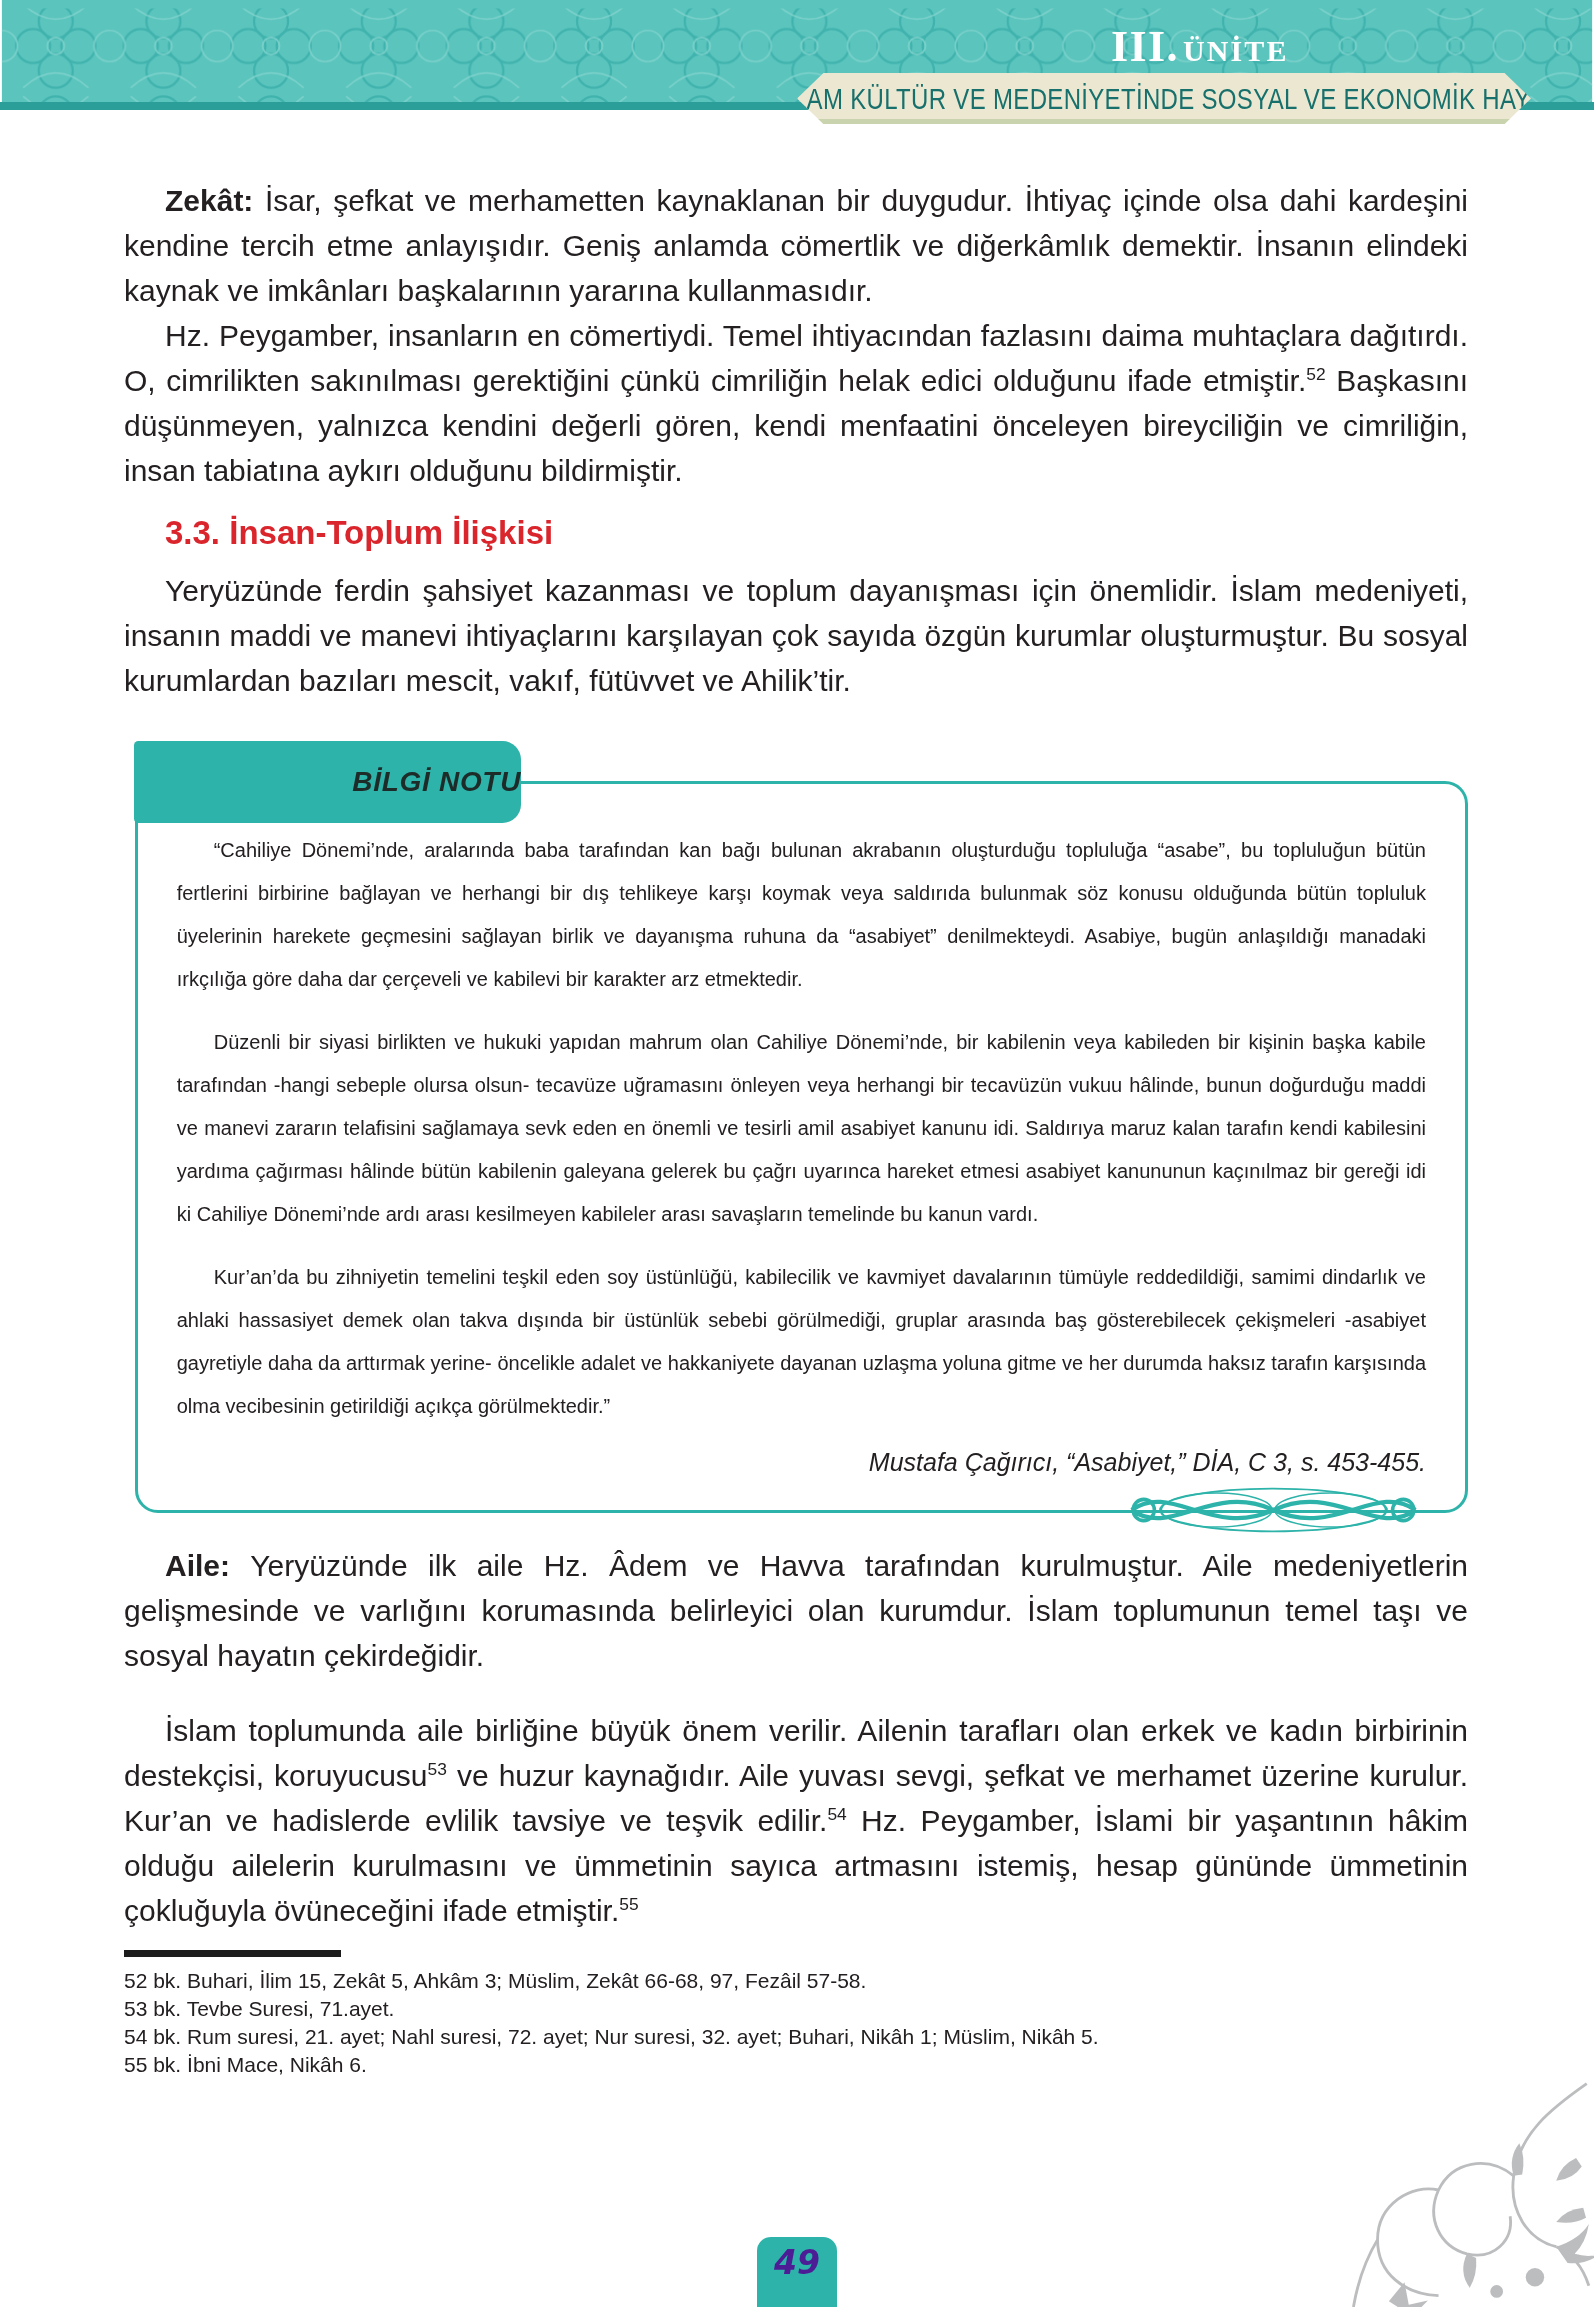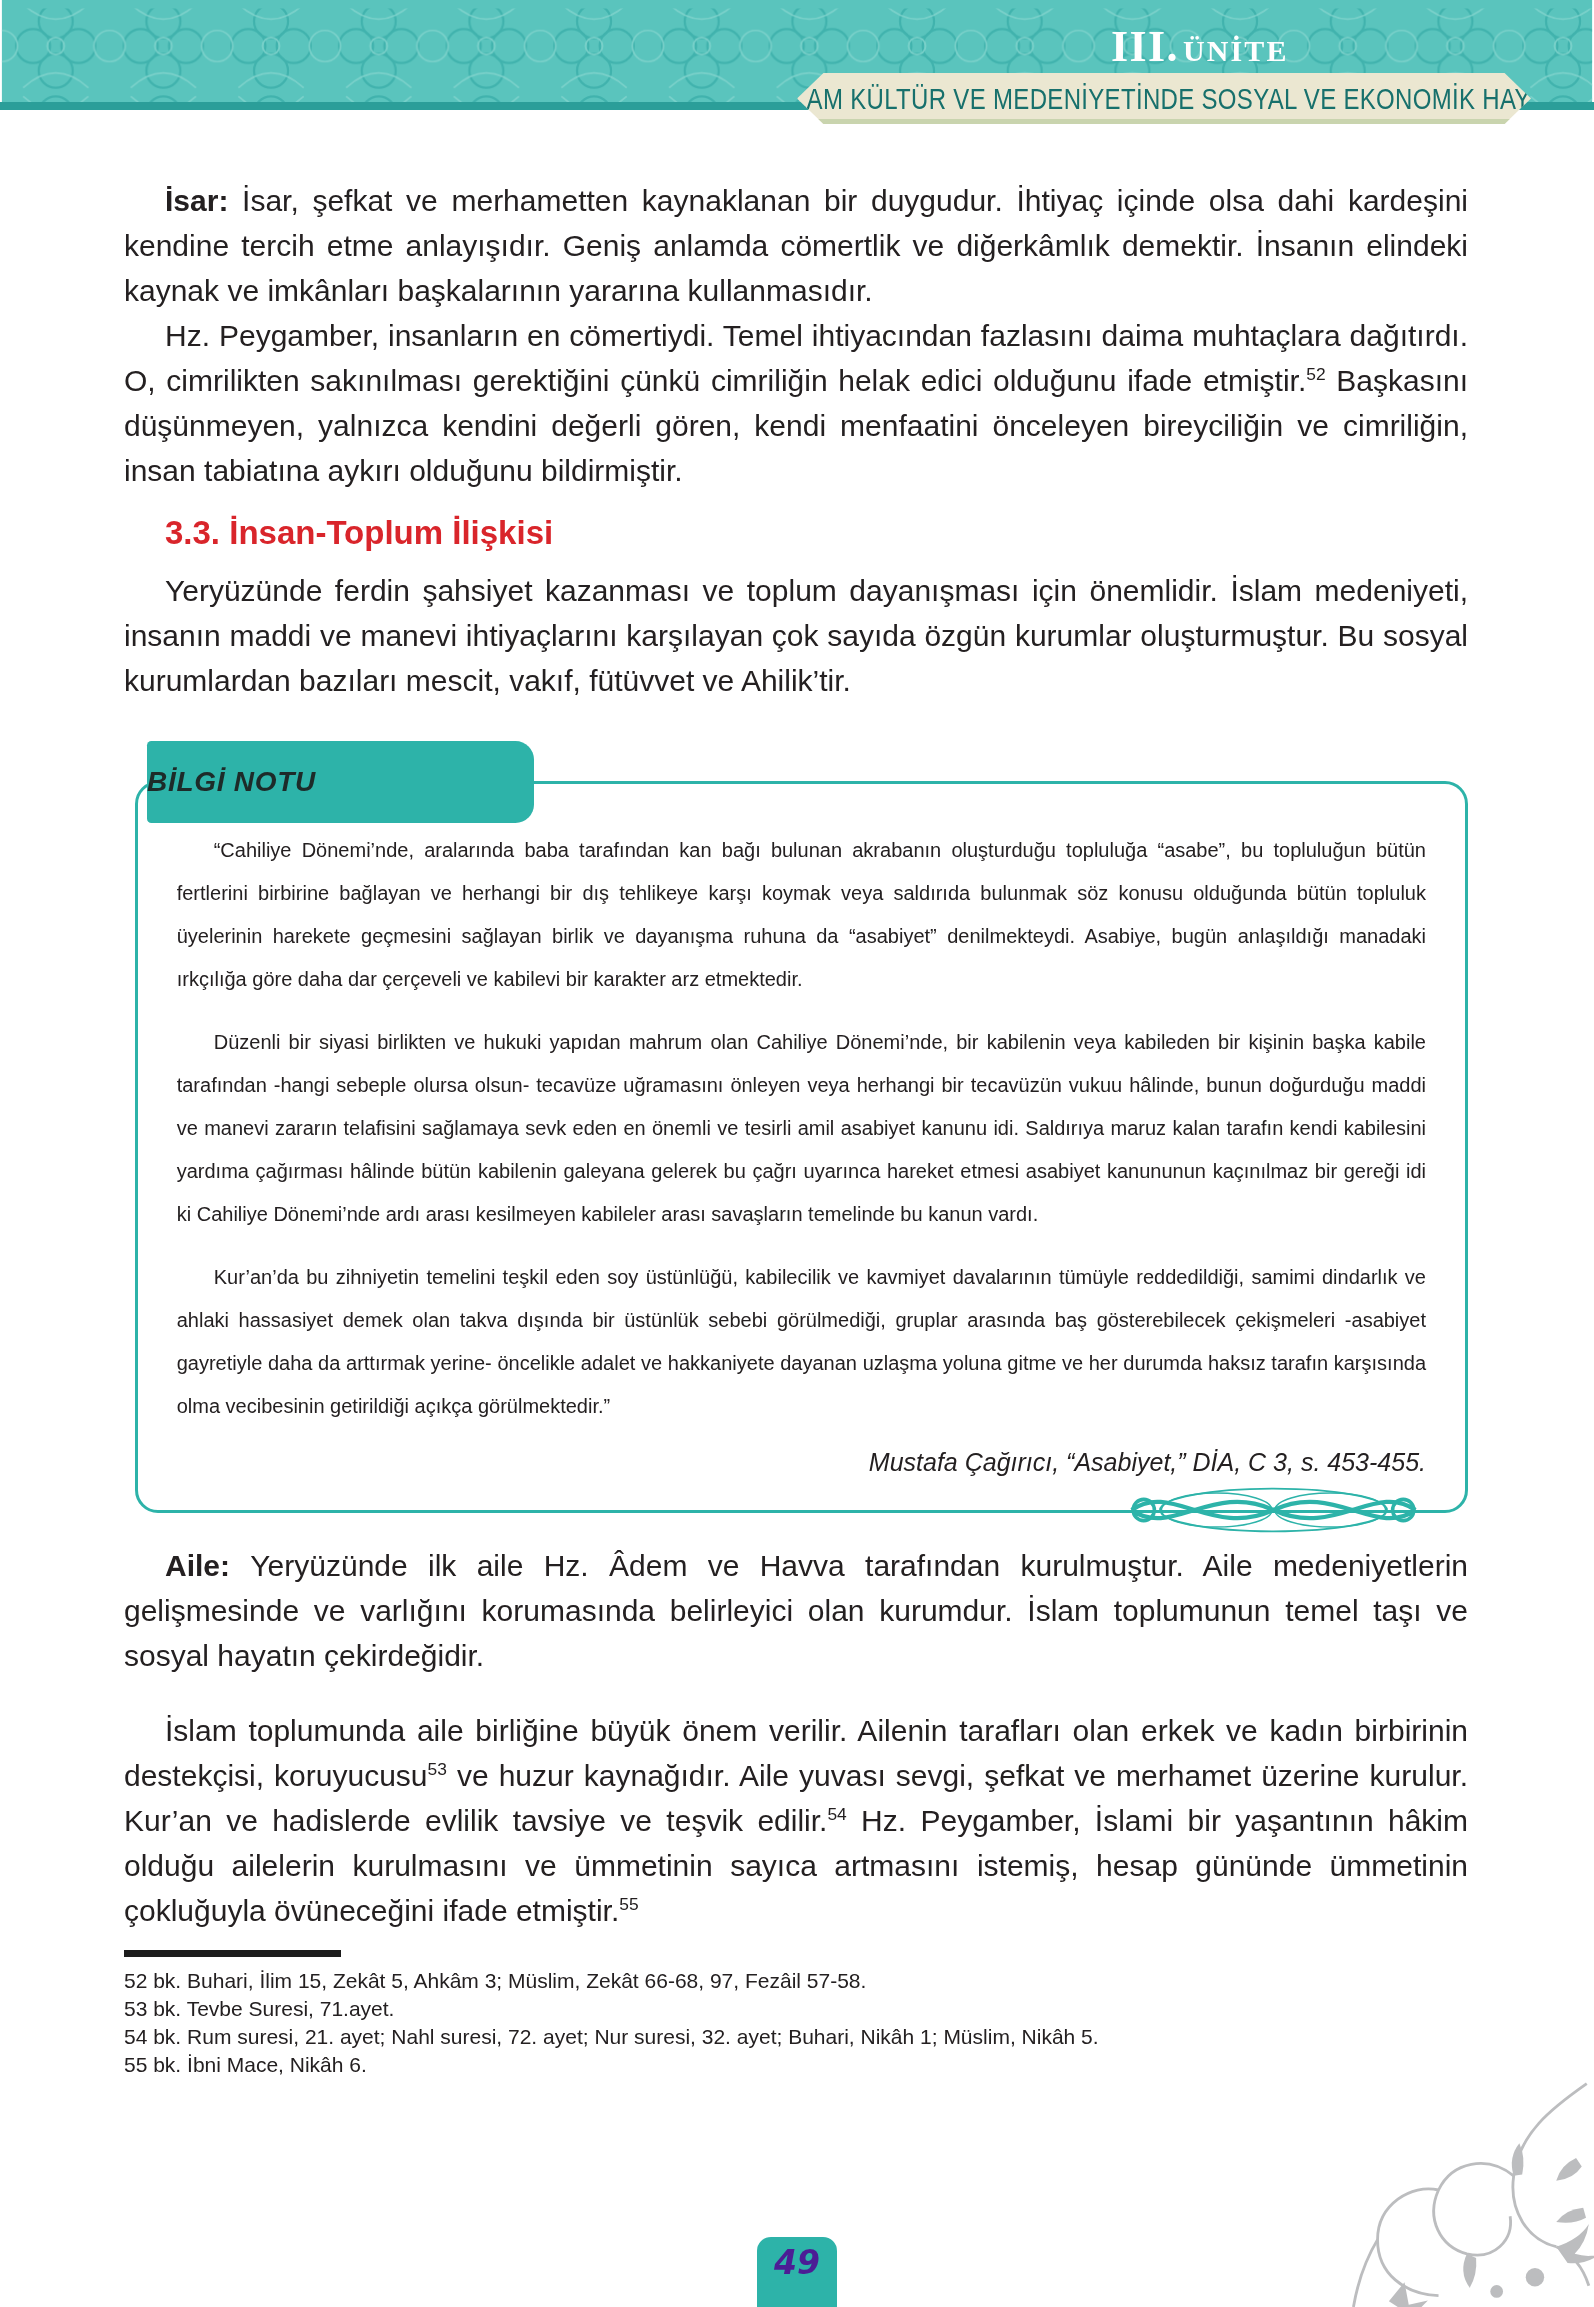--- a/index.html
+++ b/index.html
@@ -27,21 +27,21 @@
   .indent{text-indent:41px;}
   .gap{margin-top:30px;}
   .bold{font-weight:700;}
   sup{font-size:58%;line-height:0;}
   .heading{font-size:33px;color:#d9252b;font-weight:700;margin:21px 0 15.6px 41px;}
 
   
   .info-box{position:relative;margin:78px 0 0 10.7px;border:3.6px solid #2db3a9;border-radius:23px;
             padding:45px 39px 21px 39px;}
   .tab{position:absolute;top:-43px;left:-3.6px;width:387px;height:82px;background:#2db3a9;
-       border-radius:4.3px 18.5px 18.5px 4.3px;display:flex;align-items:center;justify-content:flex-start;margin-left:13px;}
+       border-radius:4.3px 18.5px 18.5px 4.3px;display:flex;align-items:center;justify-content:flex-end;}
   .tab span{font-style:italic;font-weight:700;font-size:28px;color:#1d2b29;letter-spacing:0.7px;}
   .boxp{font-size:20px;line-height:43px;text-align:justify;text-indent:37px;margin:0 0 20px;}
   .attribution{text-align:right;font-style:italic;font-size:25px;margin:2.8px 0 12.8px;}
   .knot{position:absolute;bottom:-39px;right:39px;}
 
   
   .footnotes{margin-top:17px;}
   .fn-rule{width:217px;height:6.4px;background:#1c1c1c;margin-bottom:10px;}
   .fn{font-size:21px;line-height:28px;margin:0;}
 
@@ -84,21 +84,21 @@
       <span class="unit-word">ÜNİTE</span>
     </div>
     <div class="banner">
       <span class="banner-shade"></span>
       <span class="banner-text">İSLAM KÜLTÜR VE MEDENİYETİNDE SOSYAL VE EKONOMİK HAYAT</span>
     </div>
   </header>
 
   <main class="content">
 
-    <p class="body indent"><span class="bold">İsar: </span><span>İsar, şefkat ve merhametten kaynaklanan bir duygudur. İhtiyaç içinde olsa dahi kardeşini kendine tercih etme anlayışıdır. Geniş anlamda cömertlik ve diğerkâmlık demektir. İnsanın elindeki kaynak ve imkânları başkalarının yararına kullanmasıdır.</span></p>
+    <p class="body indent"><span class="bold">Zekât: </span><span>İsar, şefkat ve merhametten kaynaklanan bir duygudur. İhtiyaç içinde olsa dahi kardeşini kendine tercih etme anlayışıdır. Geniş anlamda cömertlik ve diğerkâmlık demektir. İnsanın elindeki kaynak ve imkânları başkalarının yararına kullanmasıdır.</span></p>
     <p class="body indent"><span>Hz. Peygamber, insanların en cömertiydi. Temel ihtiyacından fazlasını daima muhtaçlara dağıtırdı. O, cimrilikten sakınılması gerektiğini çünkü cimriliğin helak edici olduğunu ifade etmiştir.</span><sup>52</sup><span> Başkasını düşünmeyen, yalnızca kendini değerli gören, kendi menfaatini önceleyen bireyciliğin ve cimriliğin, insan tabiatına aykırı olduğunu bildirmiştir.</span></p>
 
     <h2 class="heading">3.3. İnsan-Toplum İlişkisi</h2>
 
     <p class="body indent">Yeryüzünde ferdin şahsiyet kazanması ve toplum dayanışması için önemlidir. İslam medeniyeti, insanın maddi ve manevi ihtiyaçlarını karşılayan çok sayıda özgün kurumlar oluşturmuştur. Bu sosyal kurumlardan bazıları mescit, vakıf, fütüvvet ve Ahilik’tir.</p>
 
     <section class="info-box">
       <div class="tab">
         <span>BİLGİ NOTU</span>
       </div>

